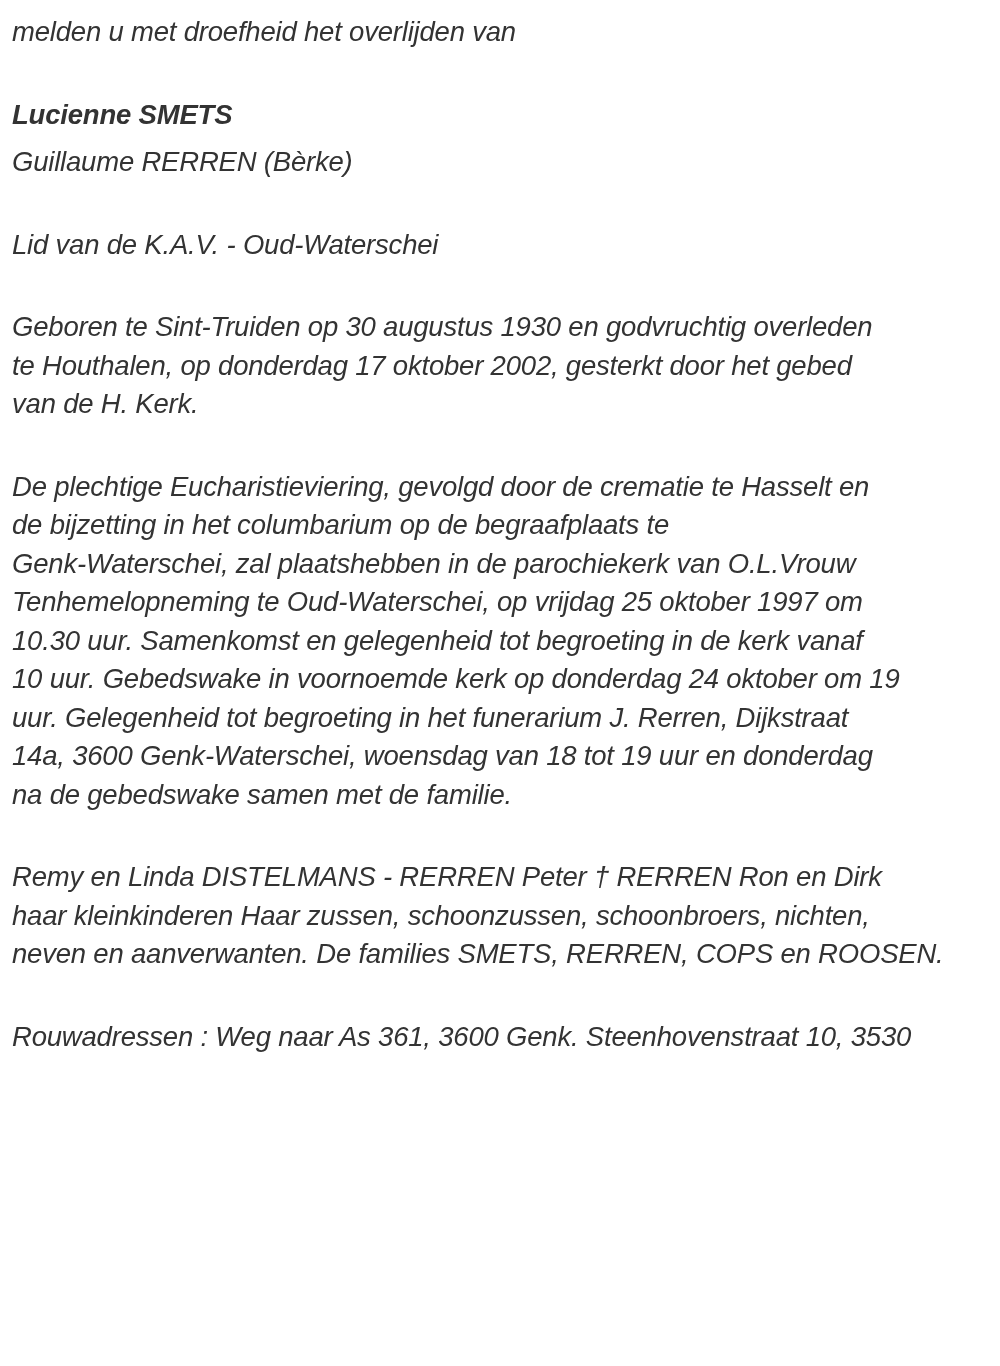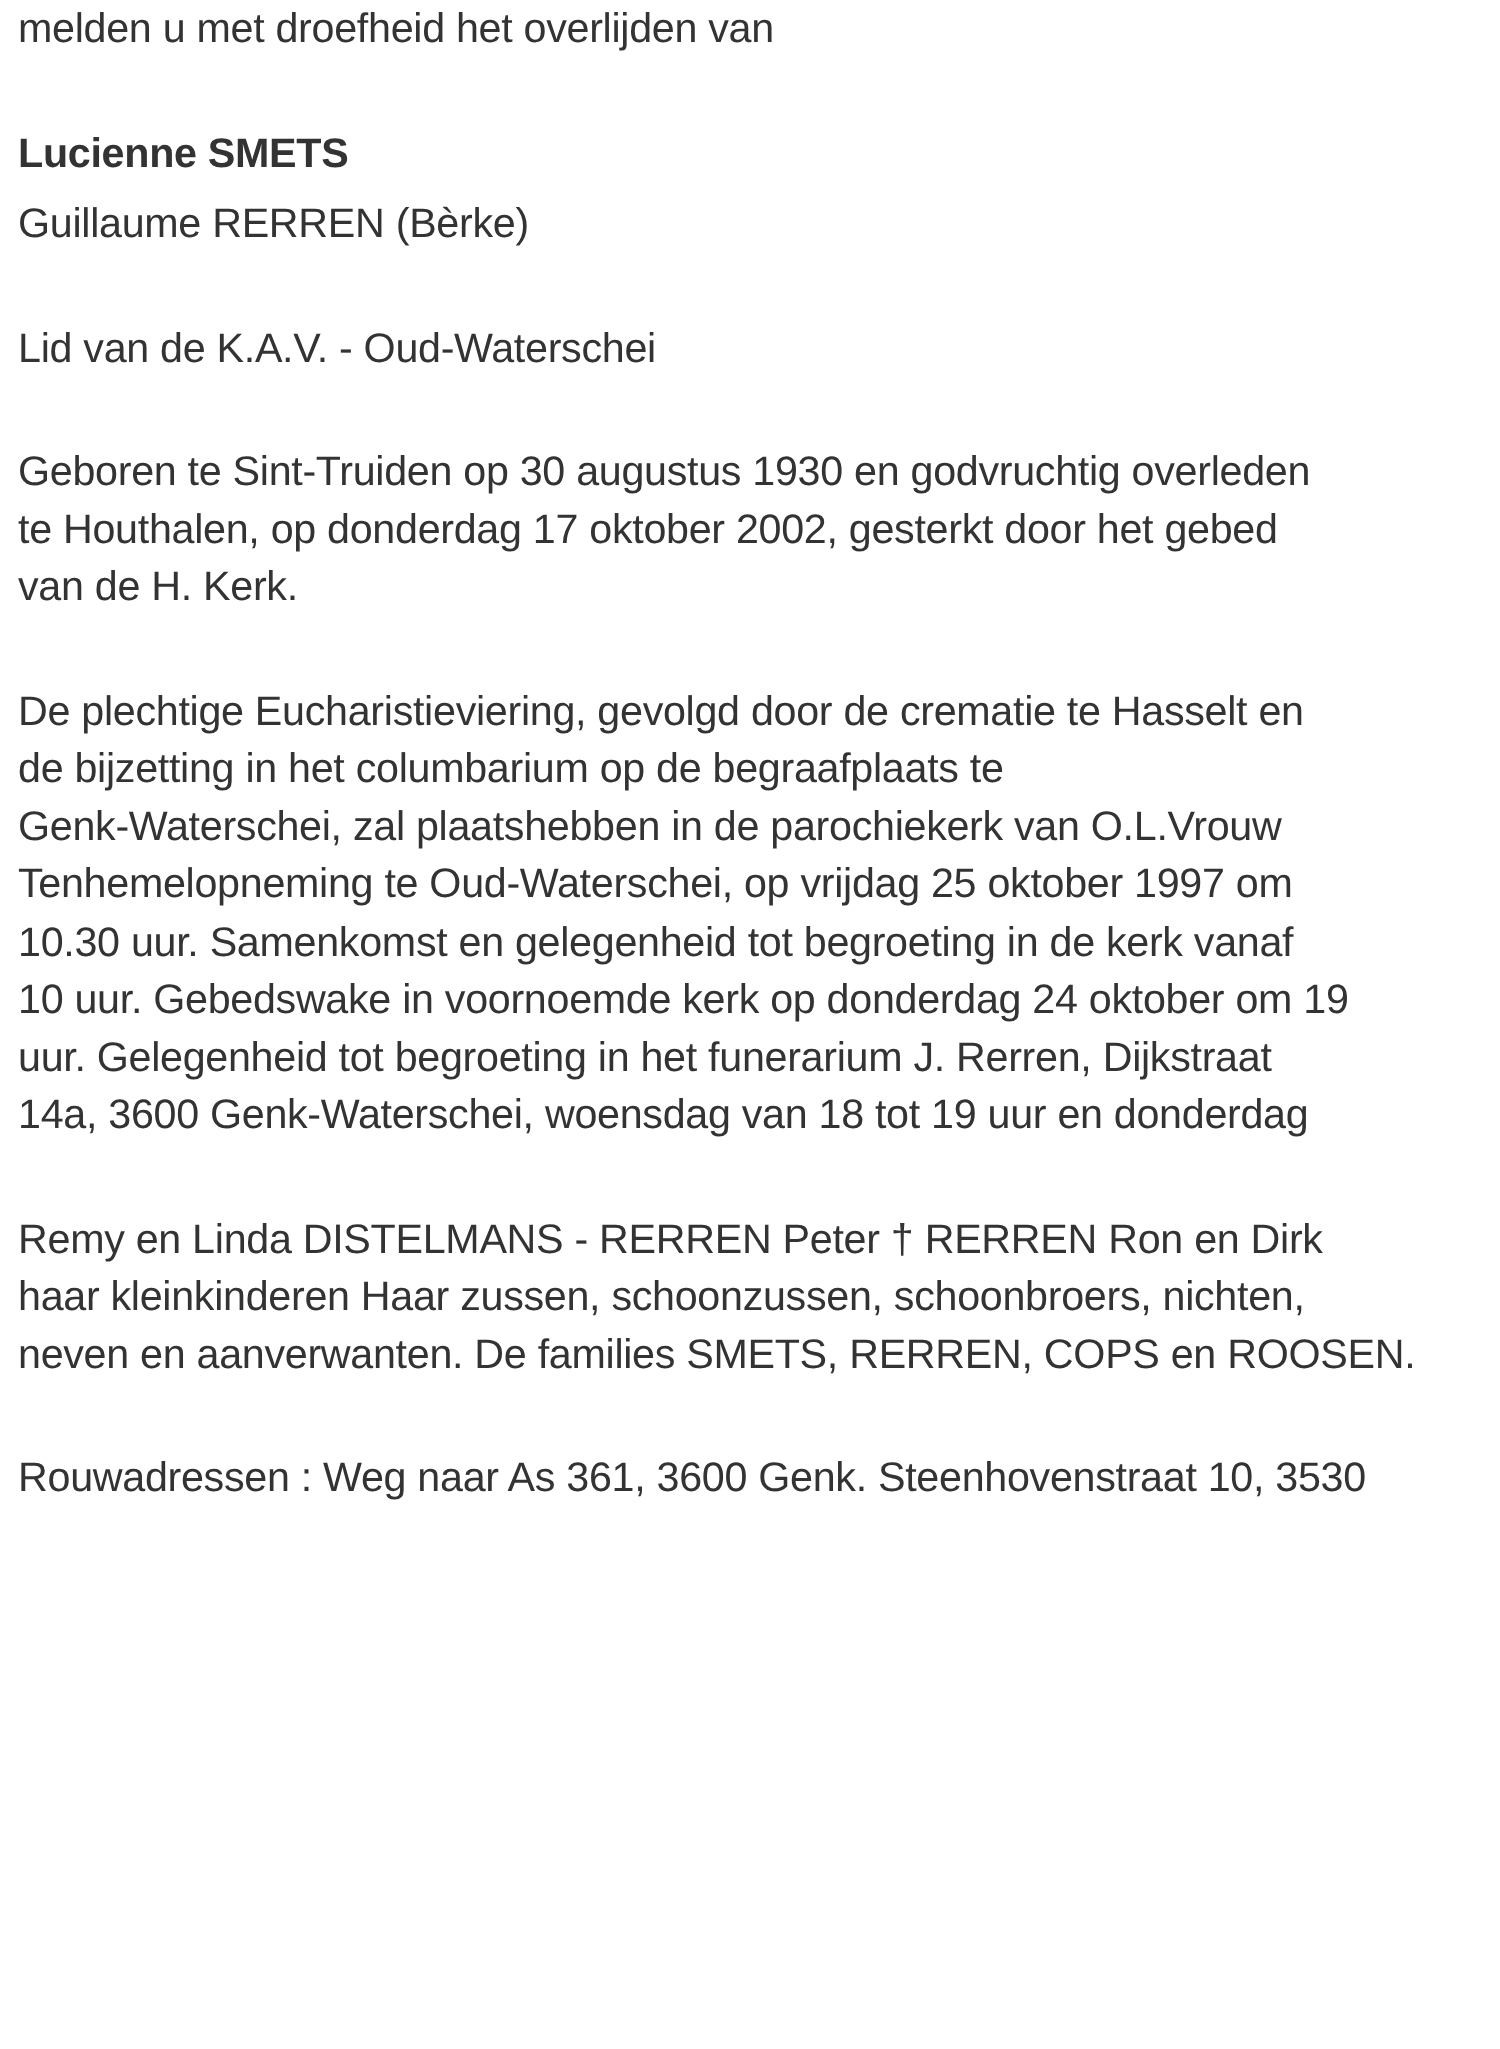--- a/index.html
+++ b/index.html
@@ -11,21 +11,22 @@
     width: 1000px;
     height: 1366px;
     overflow: hidden;
     color: #333333;
     font-family: "Liberation Sans", sans-serif;
     font-size: 27.5px;
     line-height: 38.5px;
     letter-spacing: -0.2px;
   }
   .doc {
-    padding: 0 12px 0 12px;
+    padding: 13px 12px 0 12px;
+    font-style: italic;
   }
   .line {
     white-space: nowrap;
   }
   .block {
     margin: 0 0 44px 0;
   }
   .tight {
     margin: 0 0 9px 0;
   }
@@ -59,20 +60,21 @@
 
   <div class="block">
     <div class="line">De plechtige Eucharistieviering, gevolgd door de crematie te Hasselt en</div>
     <div class="line">de bijzetting in het columbarium op de begraafplaats te</div>
     <div class="line">Genk-Waterschei, zal plaatshebben in de parochiekerk van O.L.Vrouw</div>
     <div class="line">Tenhemelopneming te Oud-Waterschei, op vrijdag 25 oktober 1997 om</div>
     <div class="line">10.30 uur. Samenkomst en gelegenheid tot begroeting in de kerk vanaf</div>
     <div class="line">10 uur. Gebedswake in voornoemde kerk op donderdag 24 oktober om 19</div>
     <div class="line">uur. Gelegenheid tot begroeting in het funerarium J. Rerren, Dijkstraat</div>
     <div class="line">14a, 3600 Genk-Waterschei, woensdag van 18 tot 19 uur en donderdag</div>
+    <div class="line">na de gebedswake samen met de familie.</div>
   </div>
 
   <div class="block">
     <div class="line">Remy en Linda DISTELMANS - RERREN Peter † RERREN Ron en Dirk</div>
     <div class="line">haar kleinkinderen Haar zussen, schoonzussen, schoonbroers, nichten,</div>
     <div class="line">neven en aanverwanten. De families SMETS, RERREN, COPS en ROOSEN.</div>
   </div>
 
   <div class="block">
     <div class="line">Rouwadressen : Weg naar As 361, 3600 Genk. Steenhovenstraat 10, 3530</div>

